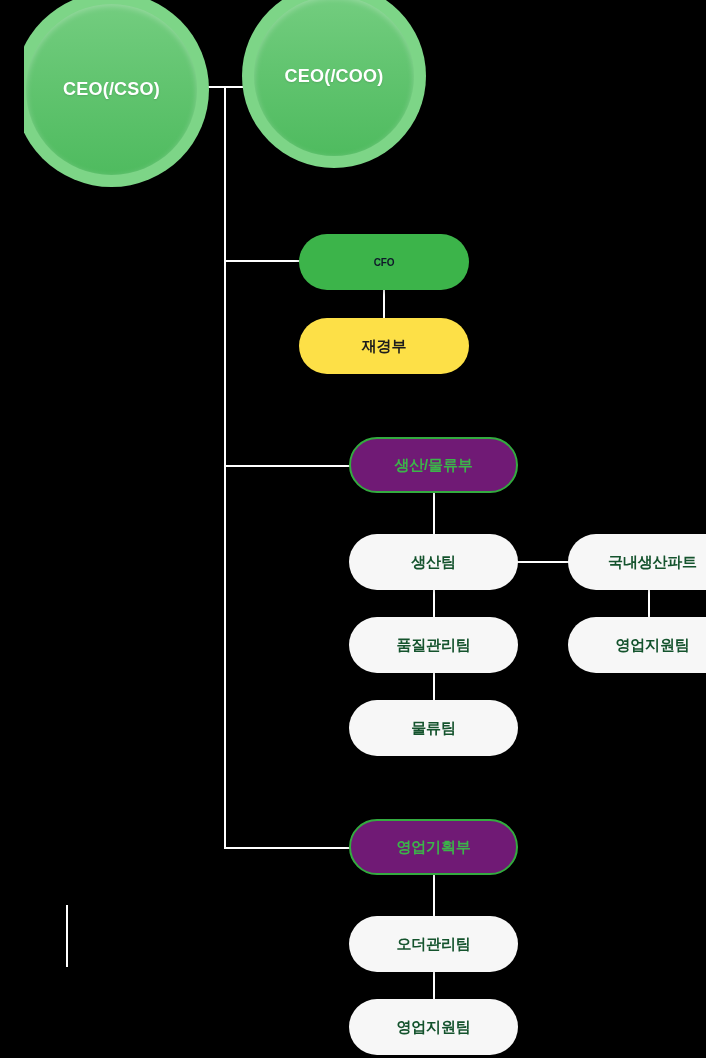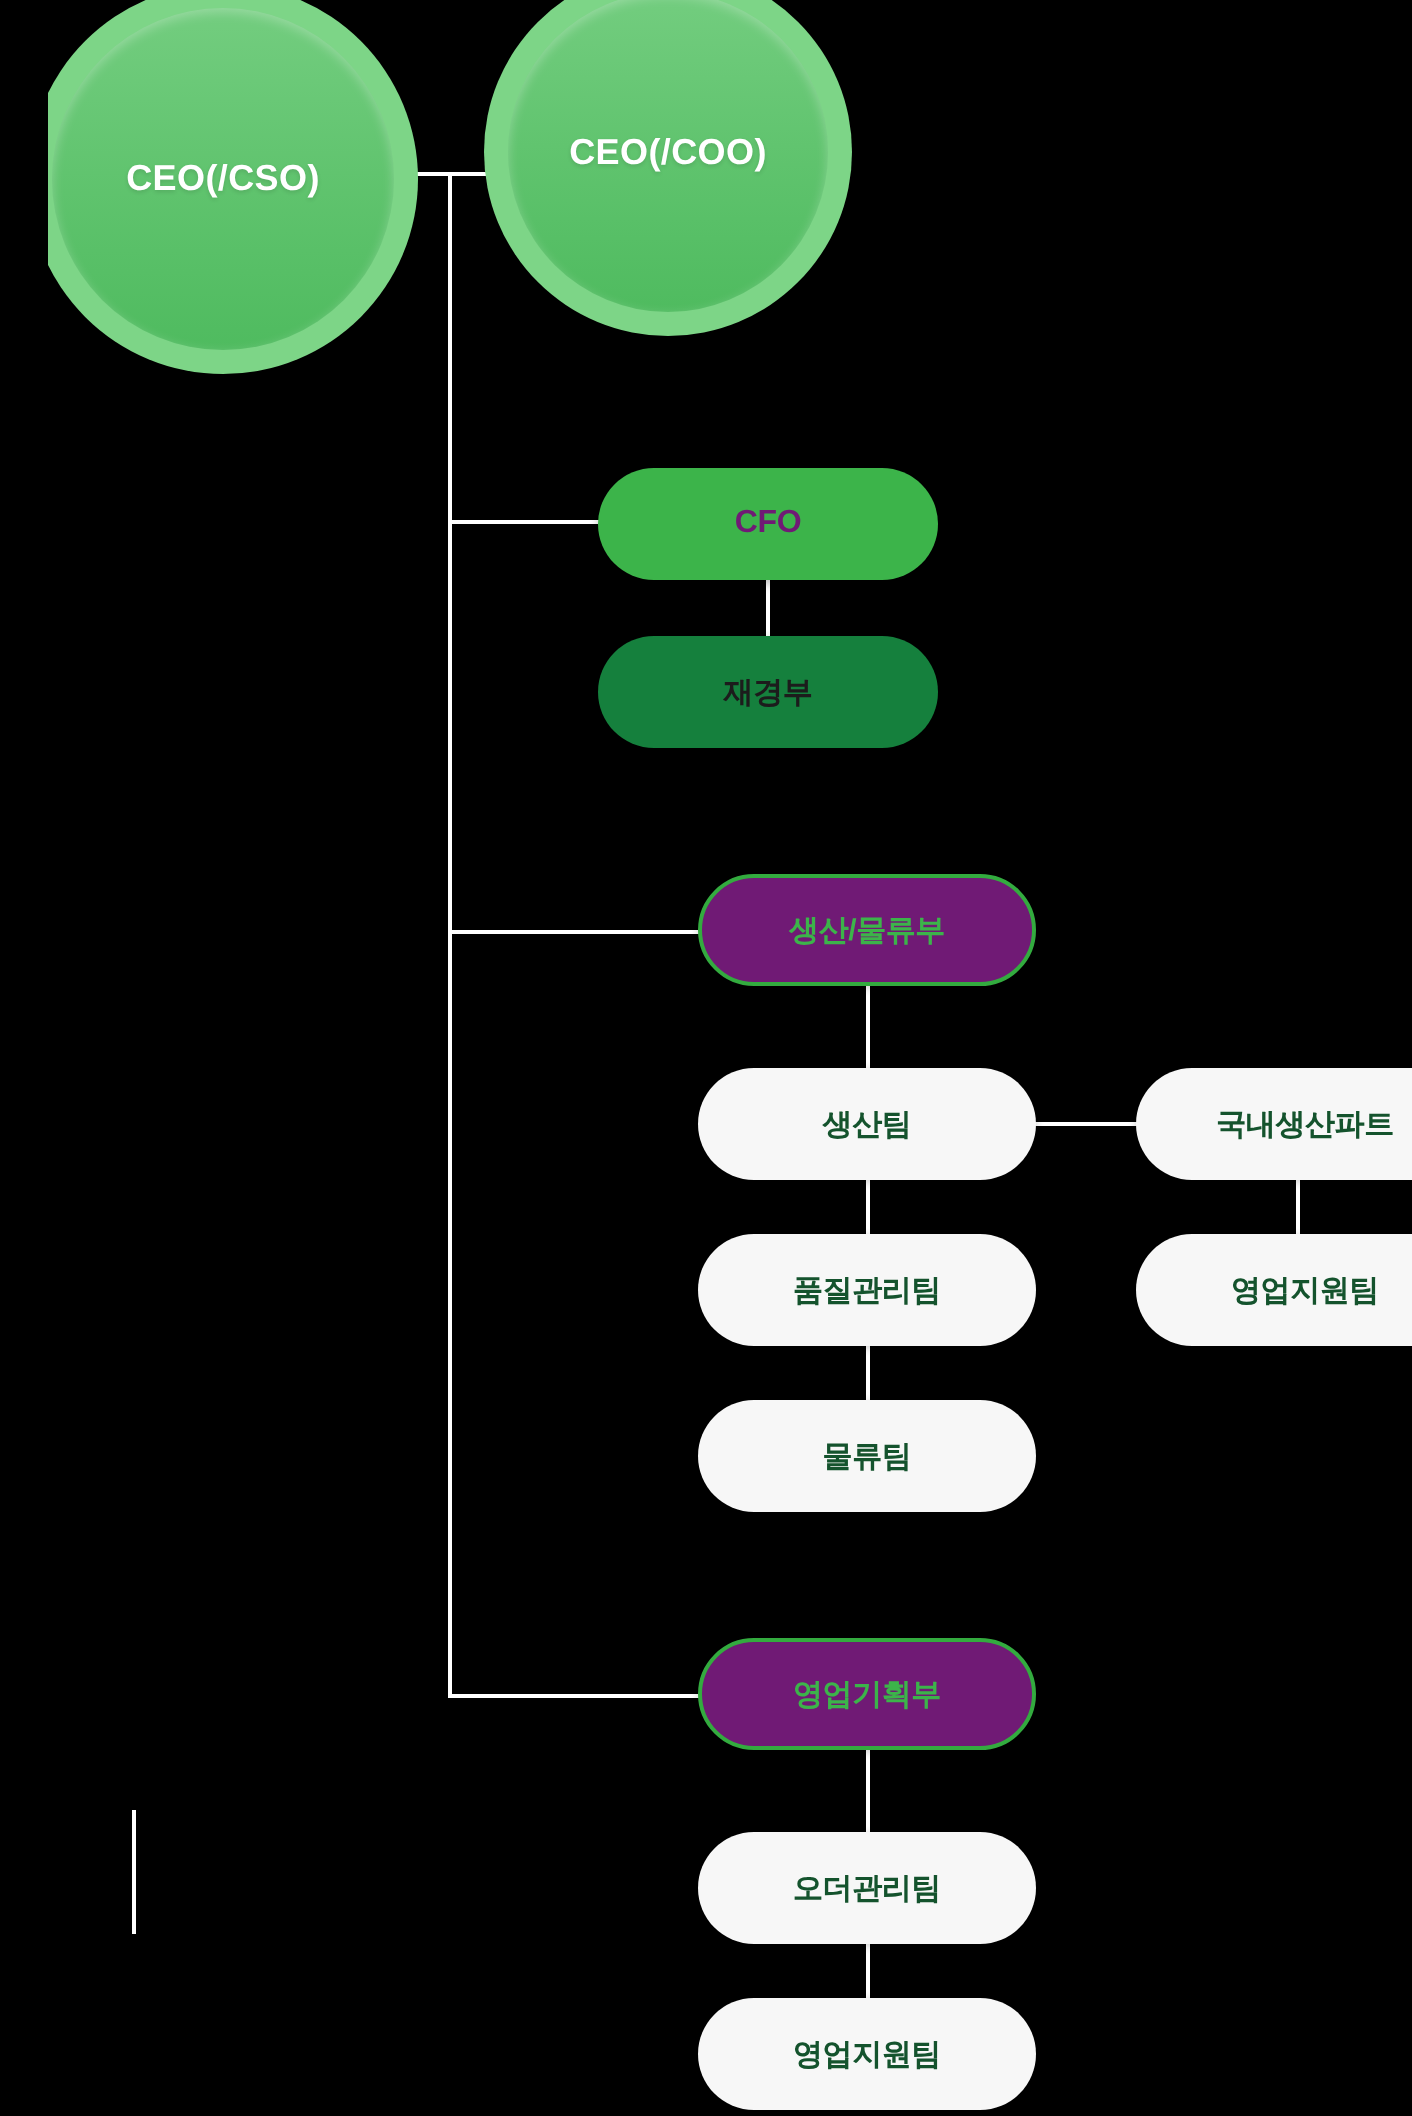--- a/index.html
+++ b/index.html
@@ -75,25 +75,25 @@
     font-size: 15px;
     font-weight: bold;
     letter-spacing: -0.2px;
   }
 
   
   .node.v-solid {
     background: #3cb44a;
     box-shadow: 0 2px 5px rgba(0,0,0,0.25);
   }
-  .node.v-solid .node-label { color: #701a75; font-size: 16px; }
+  .node.v-solid .node-label { color: #0f172a; font-size: 10px; }
 
   
   .node.v-white {
-    background: #15803d;
+    background: #fde047;
     box-shadow: 0 1px 4px rgba(0,0,0,0.2);
   }
   .node.v-white .node-label { color: #1c1c1c; }
 
   
   .node.v-outline {
     background: #701a75;
     border: 2px solid #33ab3f;
     box-shadow: 0 1px 4px rgba(0,0,0,0.2);
   }

